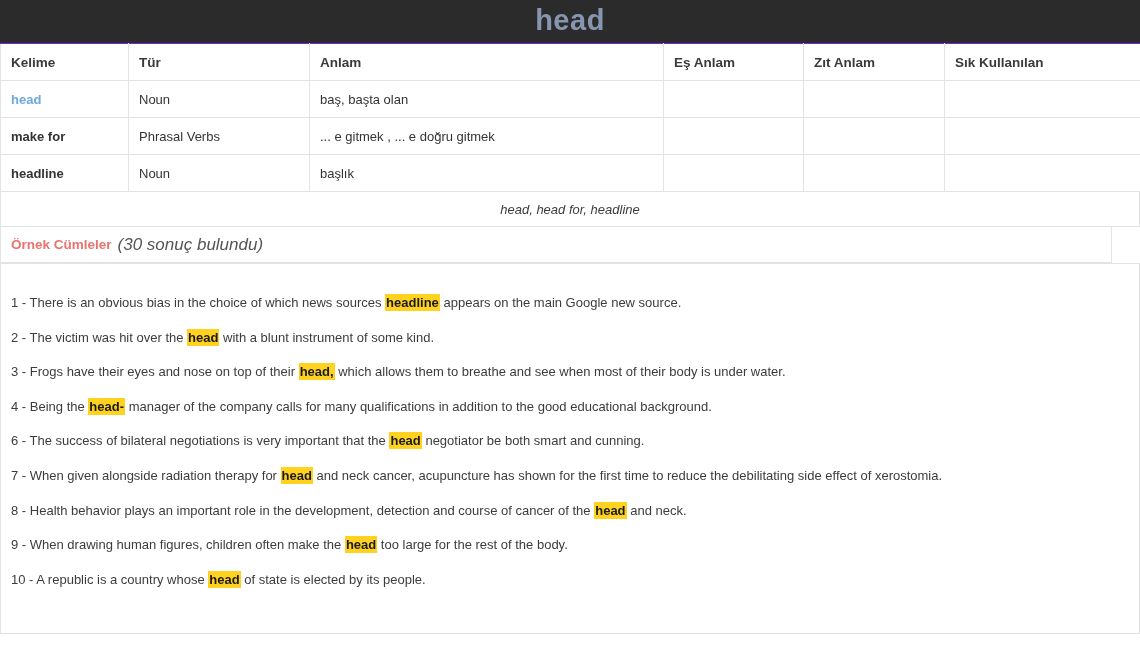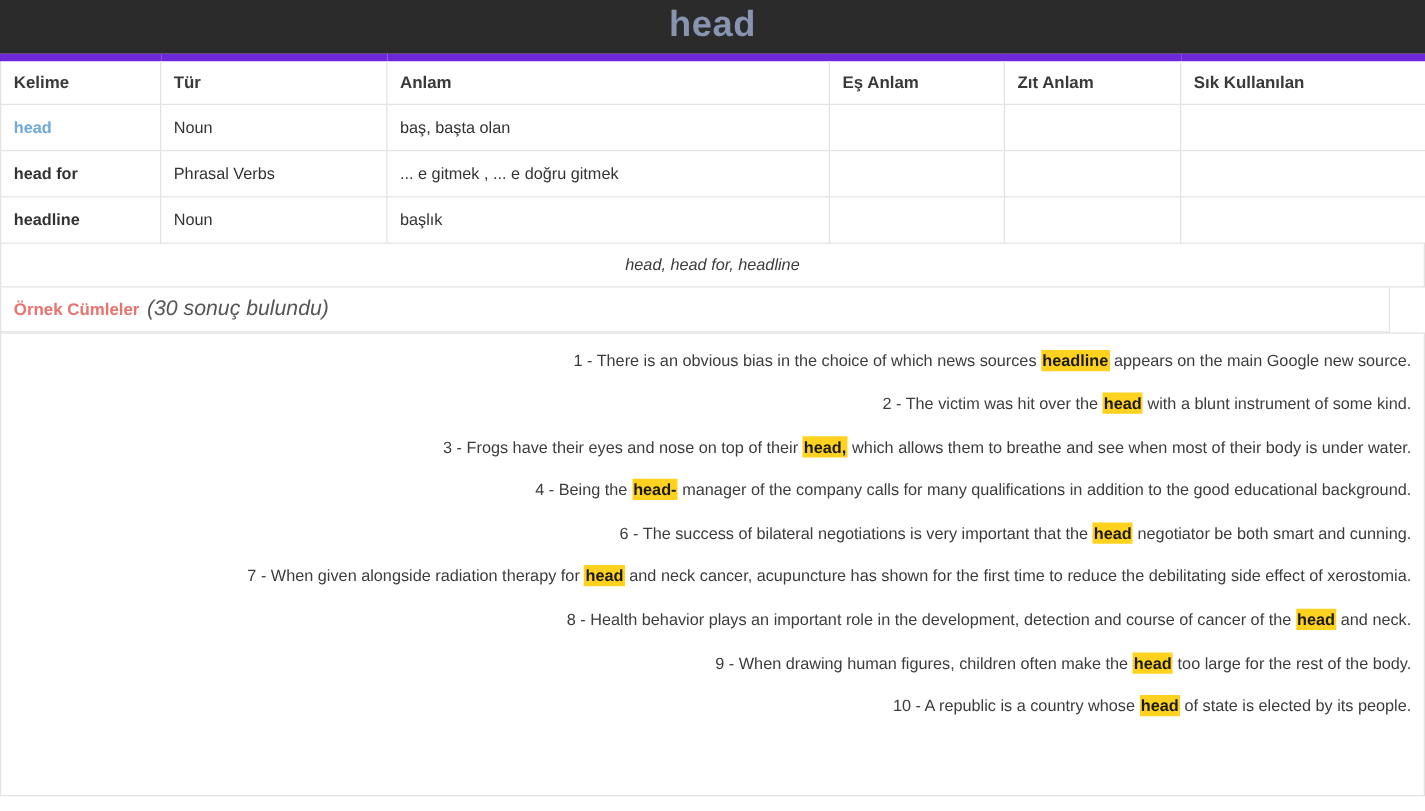--- a/index.html
+++ b/index.html
@@ -48,21 +48,21 @@
     color: #333333;
     vertical-align: middle;
     overflow: hidden;
     white-space: nowrap;
   }
   table.word-table th {
     font-weight: bold;
     color: #3a3a3a;
     font-size: 13.5px;
   }
-  table.word-table tr.hrow th { border-top: 6px solid #6d28d9; }
+  table.word-table tr.hrow th { border-top: 1px solid #6d28d9; }
   col.c-kelime { width: 128px; }
   col.c-tur    { width: 181px; }
   col.c-anlam  { width: 354px; }
   col.c-es     { width: 140px; }
   col.c-zit    { width: 141px; }
   col.c-sik    { width: 196px; }
 
   td.kelime-cell { font-weight: bold; }
   .kelime-link {
     color: #6fa8dc;
@@ -112,23 +112,22 @@
     margin-left: 6px;
   }
 
   
   .examples-box {
     width: 1140px;
     border-left: 1px solid #e3e3e3;
     border-right: 1px solid #e3e3e3;
     border-bottom: 1px solid #e3e3e3;
     border-top: 1px solid #e3e3e3;
-    padding: 14px 10px 10px 10px;
+    padding: 31px 10px 10px 10px;
     min-height: 371px;
-    text-align: right;
   }
   .sentence {
     font-size: 13px;
     color: #3c3c3c;
     line-height: 1.2;
     margin: 0 0 19px 0;
     white-space: nowrap;
   }
   .hl {
     background: #ffd21f;
@@ -177,21 +176,21 @@
     <tbody>
       <tr>
         <td class="kelime-cell"><a class="kelime-link" href="#">head</a></td>
         <td class="tur-cell">Noun</td>
         <td class="anlam-cell">baş, başta olan</td>
         <td></td>
         <td></td>
         <td></td>
       </tr>
       <tr>
-        <td class="kelime-cell">head for</td>
+        <td class="kelime-cell">make for</td>
         <td class="tur-cell">Phrasal Verbs</td>
         <td class="anlam-cell">... e gitmek , ... e doğru gitmek</td>
         <td></td>
         <td></td>
         <td></td>
       </tr>
       <tr>
         <td class="kelime-cell">headline</td>
         <td class="tur-cell">Noun</td>
         <td class="anlam-cell">başlık</td>

